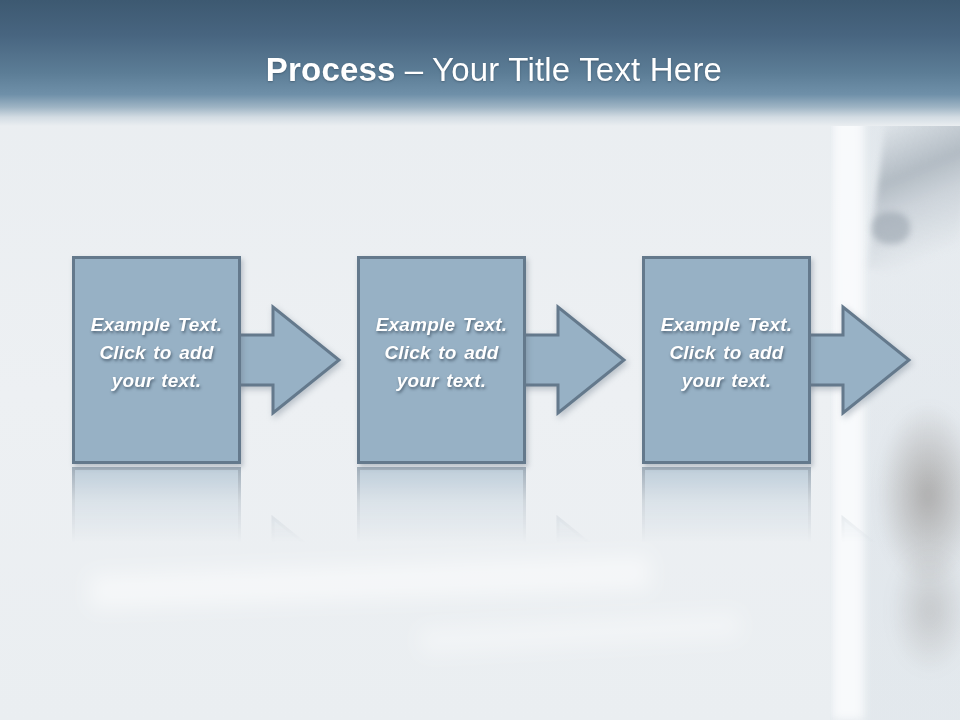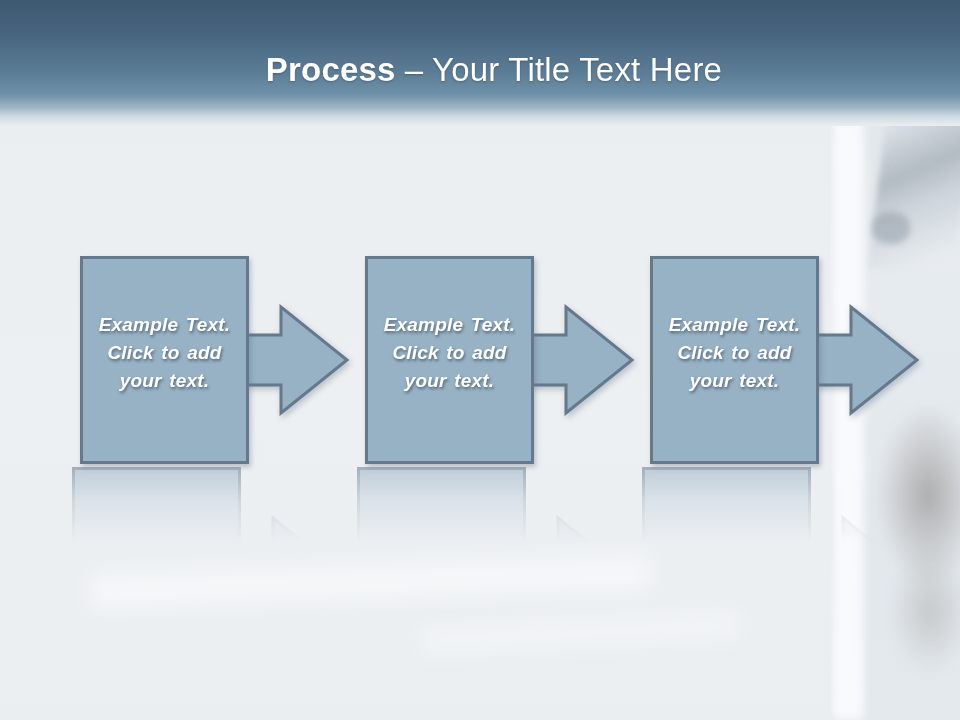--- a/index.html
+++ b/index.html
@@ -41,21 +41,21 @@
             background:linear-gradient(to bottom,
               #3D5971 0%, #486580 28%, #5C7D96 58%, #6F90A9 75%,
               #9EB4C4 85%, #D3DCE3 93%, #EAEEF1 100%); }
   .title { position:absolute; top:52px; left:0; width:960px; text-align:center;
            color:#FFFFFF; font-size:33px; line-height:36px; letter-spacing:0.2px;
            text-shadow:0 1px 2px rgba(28,44,58,0.35); padding-left:28px; }
   .title .t-bold { font-weight:700; }
   .title .t-rest { font-weight:400; margin-left:9px; }
 
   
-  .step { position:absolute; top:256px; width:332px; height:208px;margin-left:8px; }
+  .step { position:absolute; top:256px; width:332px; height:208px; }
   .step-1 { left:72px; } .step-2 { left:357px; } .step-3 { left:642px; }
 
   .box { position:absolute; left:0; top:0; width:169px; height:208px; z-index:2;
          background:#97B1C5; border:3px solid #64798C;
          box-shadow:2px 3px 5px rgba(105,120,135,0.40);
          display:flex; flex-direction:column; align-items:center; justify-content:center;
          padding:0 10px 14px 10px; }
   .box-text { color:#FFFFFF; font-style:italic; font-weight:600; font-size:19px;
               line-height:28px; text-align:center; word-spacing:2px; letter-spacing:0.2px;
               text-shadow:1px 2px 3px rgba(45,62,78,0.65); }

